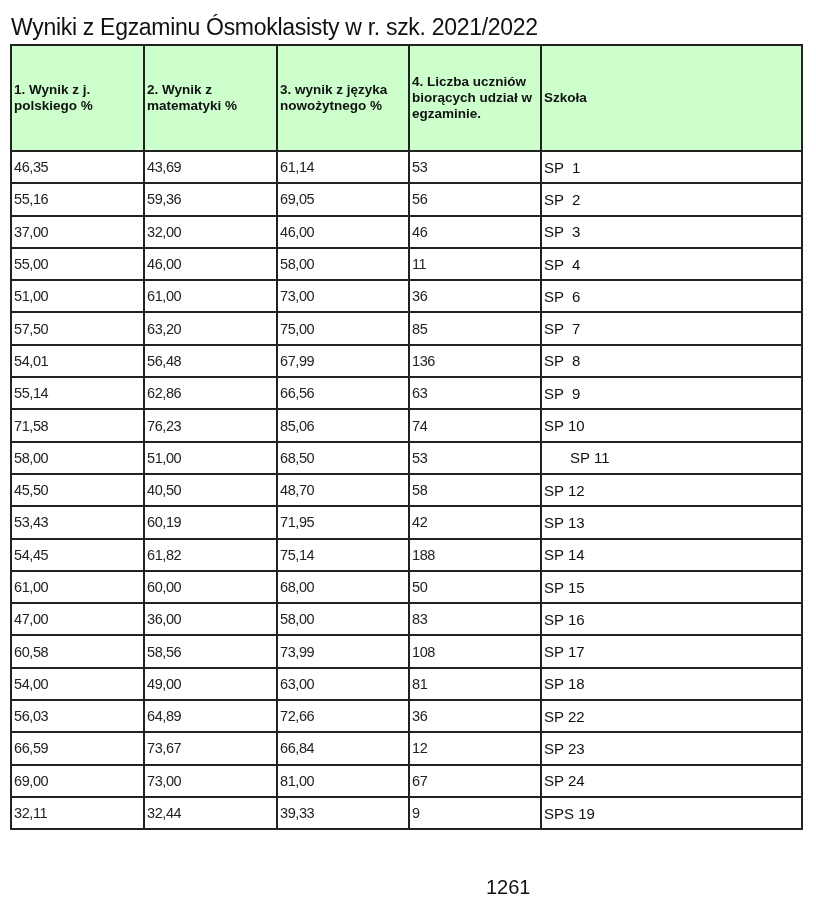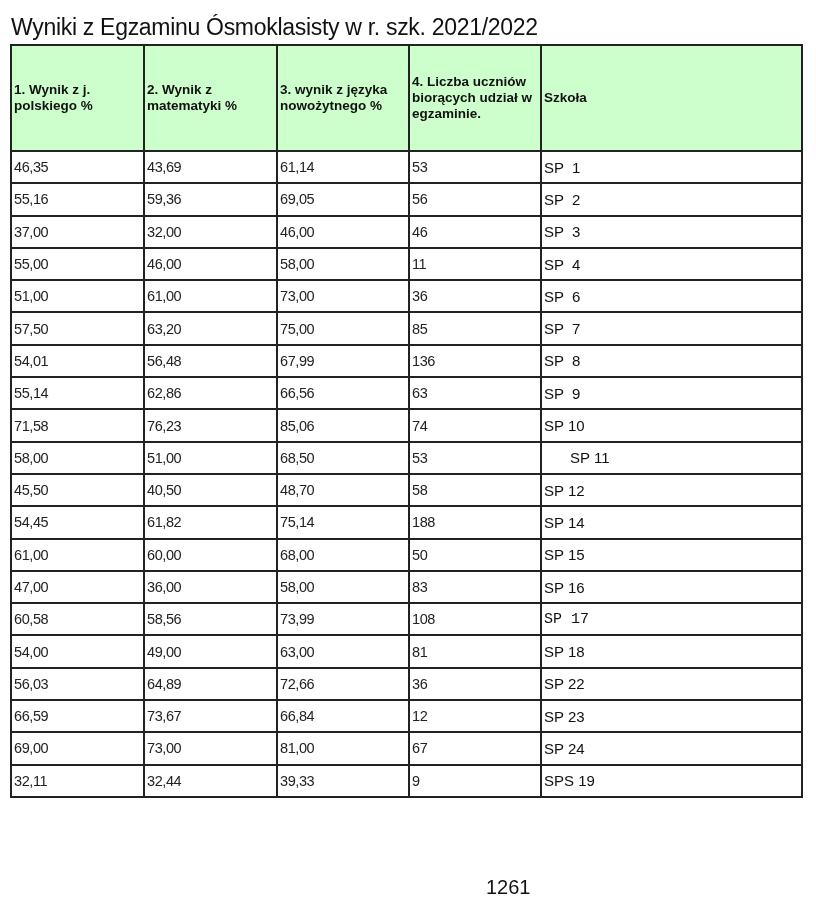--- a/index.html
+++ b/index.html
@@ -113,20 +113,27 @@
         <td class="school" style="white-space: pre; padding-left: 28px;">SP 11</td>
       </tr>
       <tr>
         <td>45,50</td>
         <td>40,50</td>
         <td>48,70</td>
         <td>58</td>
         <td class="school" style="white-space: pre;">SP 12</td>
       </tr>
       <tr>
+        <td>53,43</td>
+        <td>60,19</td>
+        <td>71,95</td>
+        <td>42</td>
+        <td class="school" style="white-space: pre;">SP 13</td>
+      </tr>
+      <tr>
         <td>54,45</td>
         <td>61,82</td>
         <td>75,14</td>
         <td>188</td>
         <td class="school" style="white-space: pre;">SP 14</td>
       </tr>
       <tr>
         <td>61,00</td>
         <td>60,00</td>
         <td>68,00</td>
@@ -138,21 +145,21 @@
         <td>36,00</td>
         <td>58,00</td>
         <td>83</td>
         <td class="school" style="white-space: pre;">SP 16</td>
       </tr>
       <tr>
         <td>60,58</td>
         <td>58,56</td>
         <td>73,99</td>
         <td>108</td>
-        <td class="school" style="white-space: pre; font-family: Liberation Mono, monospace;">SP 17</td>
+        <td class="school" style="white-space: pre;">SP 17</td>
       </tr>
       <tr>
         <td>54,00</td>
         <td>49,00</td>
         <td>63,00</td>
         <td>81</td>
         <td class="school" style="white-space: pre;">SP 18</td>
       </tr>
       <tr>
         <td>56,03</td>

